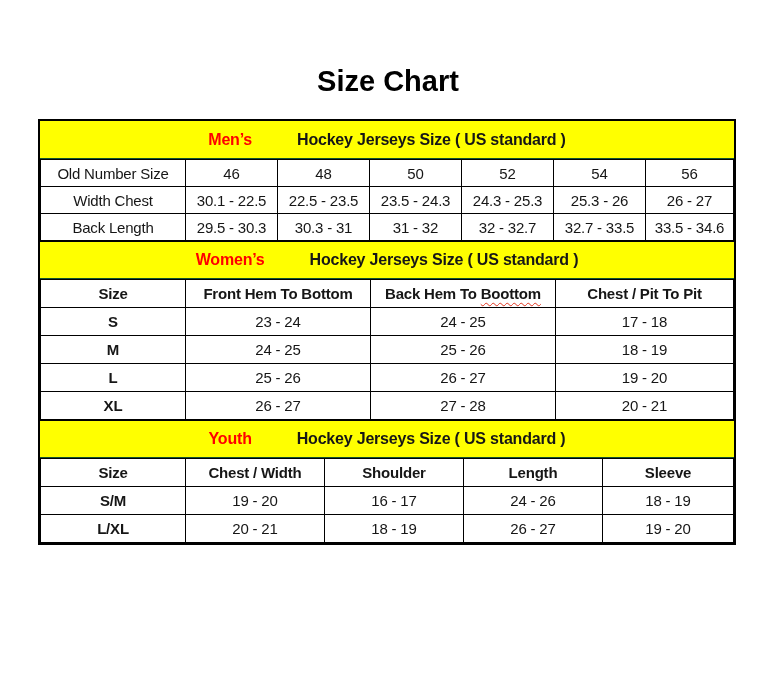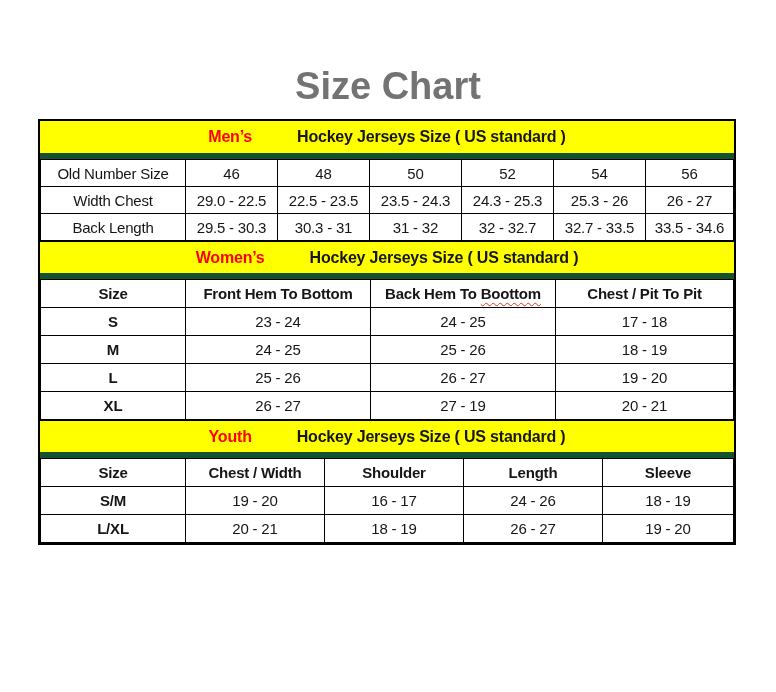--- a/index.html
+++ b/index.html
@@ -9,41 +9,41 @@
     background: #ffffff;
     font-family: "Liberation Sans", sans-serif;
     color: #161616;
     position: relative;
     overflow: hidden;
   }
   .page-title {
     position: absolute;
     top: 65px; left: 0; width: 100%;
     text-align: center;
-    font-size: 38px;
+    font-size: 29px;
     font-weight: 700;
-    color: #737373;
+    color: #000000;
     margin: 0;
   }
   .chart-wrap {
     position: absolute;
     left: 38px; top: 119px;
     width: 698px;
     border: 2px solid #000;
     background: #fff;
   }
   .band {
     background: #FFFF00;
     height: 38px;
     display: flex;
     align-items: center;
     justify-content: center;
     font-size: 16px;
     font-weight: 700;
-    border-bottom: 6px solid #14532d;
+    border-bottom: 1px solid #14532d;
     letter-spacing: -0.2px;
     gap: 45px;
   }
   .band.mid { border-top: 1px solid #000; }
   .hl { color: #FF0000; }
   table {
     width: 100%;
     border-collapse: collapse;
     table-layout: fixed;
   }
@@ -102,21 +102,21 @@
         <td>Old Number Size</td>
         <td>46</td>
         <td>48</td>
         <td>50</td>
         <td>52</td>
         <td>54</td>
         <td>56</td>
       </tr>
       <tr>
         <td>Width Chest</td>
-        <td>29.0 - 22.5</td>
+        <td>30.1 - 22.5</td>
         <td>22.5 - 23.5</td>
         <td>23.5 - 24.3</td>
         <td>24.3 - 25.3</td>
         <td>25.3 - 26</td>
         <td>26 - 27</td>
       </tr>
       <tr>
         <td>Back Length</td>
         <td>29.5 - 30.3</td>
         <td>30.3 - 31</td>
@@ -161,21 +161,21 @@
       </tr>
       <tr>
         <td class="size">L</td>
         <td>25 - 26</td>
         <td>26 - 27</td>
         <td>19 - 20</td>
       </tr>
       <tr>
         <td class="size">XL</td>
         <td>26 - 27</td>
-        <td>27 - 19</td>
+        <td>27 - 28</td>
         <td>20 - 21</td>
       </tr>
     </tbody>
   </table>
 
   <div class="band mid">
       <span class="hl">Youth</span>
       <span> Hockey Jerseys Size ( US standard )</span>
     </div>
 

